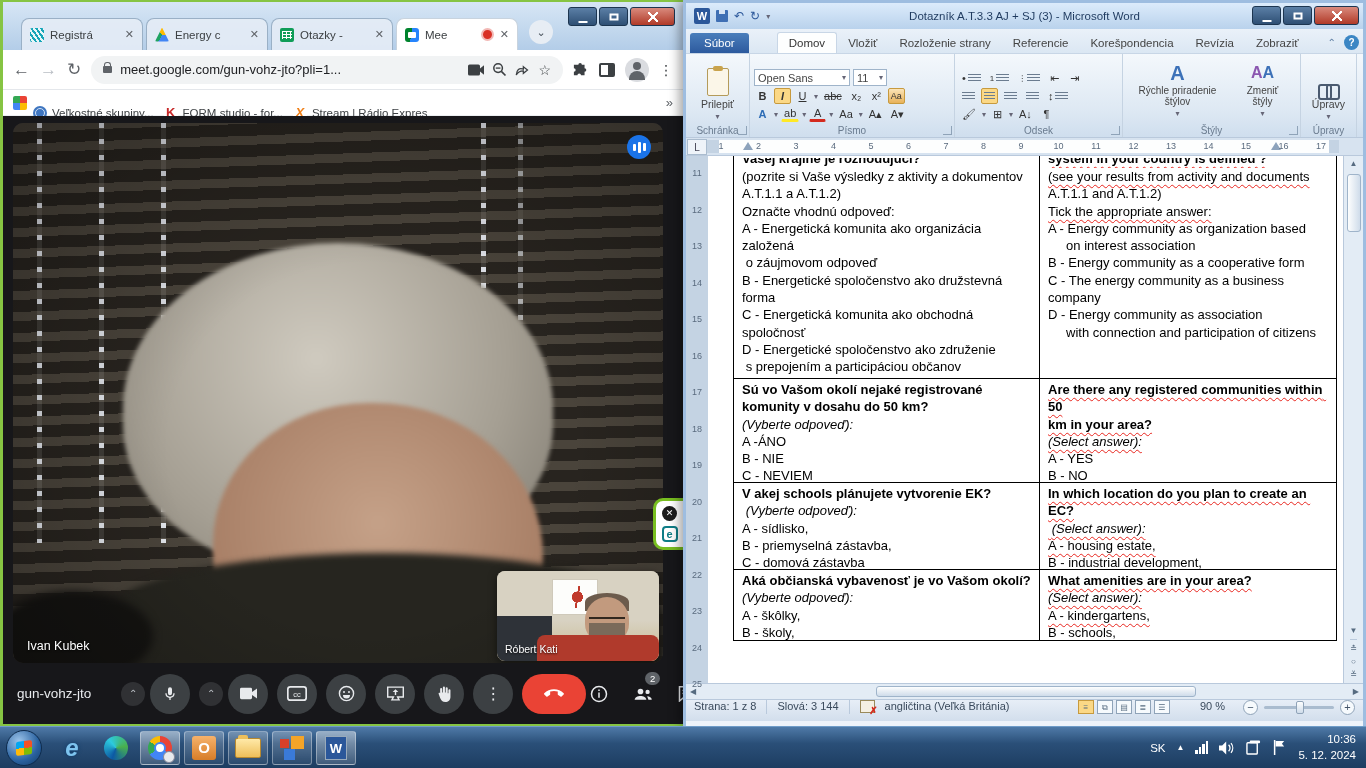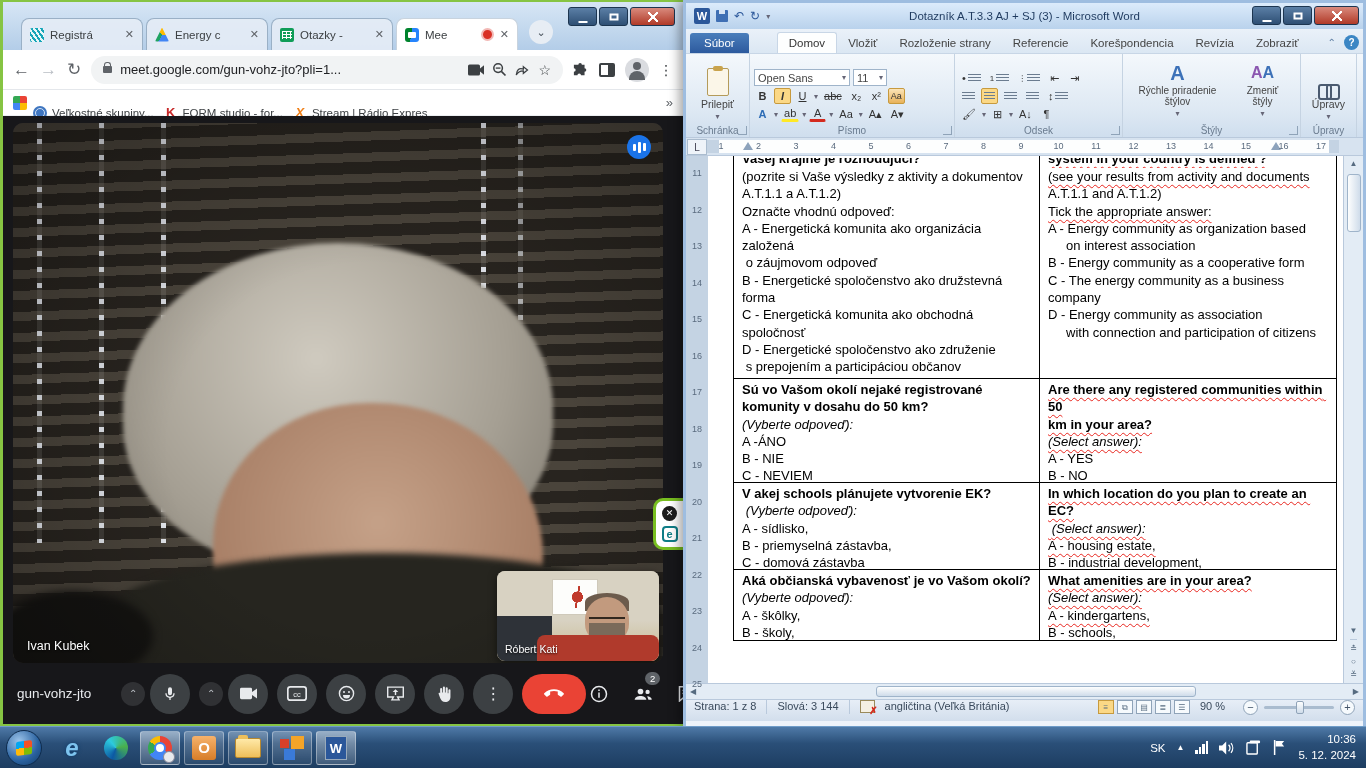--- a/index.html
+++ b/index.html
@@ -718,21 +718,21 @@
       <span class="sdiv"></span>
       <span class="spell"></span>
       <span>angličtina (Veľká Británia)</span>
       <div class="views">
         <span class="vw on">≡</span>
         <span class="vw">⧉</span>
         <span class="vw">▤</span>
         <span class="vw">≣</span>
         <span class="vw">☰</span>
       </div>
-      <span style="margin-left:0">90 %</span>
+      <span style="margin-left:20px">90 %</span>
       <div class="zoomrow">
         <span class="zbtn">−</span>
         <span class="ztrack">
             <span class="zthumb"></span>
           </span>
         <span class="zbtn">+</span>
       </div>
     </div>
   </div>
 

